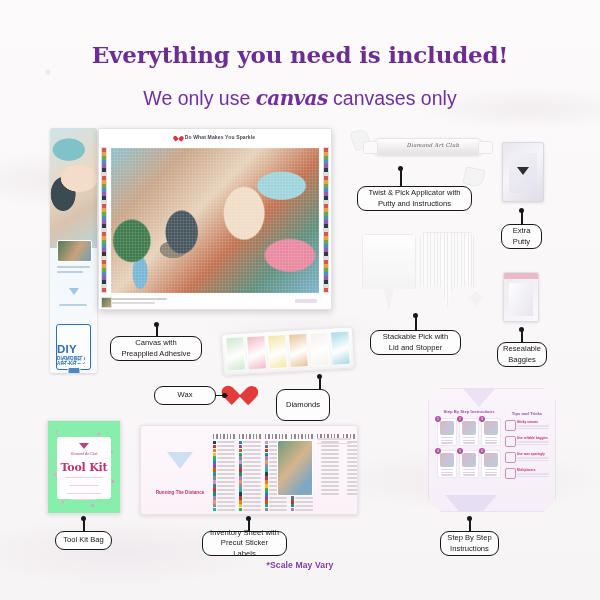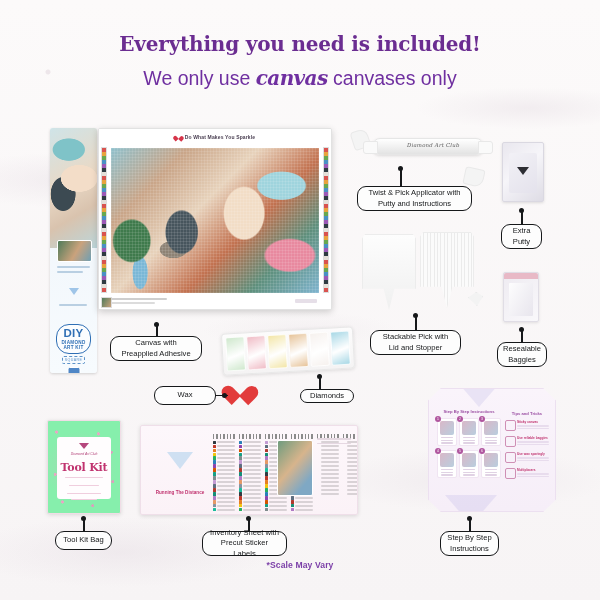--- a/index.html
+++ b/index.html
@@ -16,22 +16,22 @@
       radial-gradient(ellipse 180px 40px at 12% 30%, rgba(232,224,230,.5), transparent 70%),
       radial-gradient(ellipse 160px 30px at 88% 18%, rgba(230,222,228,.45), transparent 70%),
       radial-gradient(ellipse 220px 50px at 20% 92%, rgba(231,223,229,.5), transparent 70%),
       radial-gradient(ellipse 200px 44px at 78% 80%, rgba(229,221,227,.4), transparent 70%),
       radial-gradient(ellipse 140px 26px at 50% 55%, rgba(234,228,232,.35), transparent 70%),
       linear-gradient(#fcfafa,#f7f4f5);
     pointer-events:none;
   }
   .hdr{position:absolute;left:0;right:0;top:24px;text-align:center;}
   .hdr h1{
-    margin:8px;font-family:"DejaVu Serif", serif;font-weight:bold;
-    font-size:20px;letter-spacing:-.2px;color:#6B2D91;
+    margin:17px;font-family:"DejaVu Serif", serif;font-weight:bold;
+    font-size:23px;letter-spacing:-.2px;color:#6B2D91;
   }
   .sub{
     margin-top:9px;font-size:19.5px;color:#6F2FA0;line-height:1.32;
     font-family:"Liberation Sans", sans-serif;
   }
   .sub .prem{
     font-family:"DejaVu Serif", serif;font-style:italic;font-weight:bold;
     font-size:20px;letter-spacing:-.6px;
   }
 
@@ -71,22 +71,22 @@
   .diybox .tline{
     position:absolute;left:7px;width:33px;height:1.6px;background:#b9cfe2;border-radius:2px;
   }
   .diybox .dia{
     position:absolute;left:50%;transform:translateX(-50%);top:160px;
     width:0;height:0;border-left:5px solid transparent;border-right:5px solid transparent;
     border-top:7px solid #9fc5e8;
   }
   .diybox .diy{
     position:absolute;left:6px;right:6px;top:196px;
-    border:1.4px solid #2f6fb5;border-radius:13px;padding:2px 0 3px;
-    text-align:center;color:#2f6fb5;background:rgba(255,255,255,.6);
+    border:1.4px solid #2f6fb5;border-radius:3px;padding:18px 0 3px;
+    text-align:left;color:#2f6fb5;background:rgba(255,255,255,.6);
   }
   .diybox .diy b{display:block;font-size:11.5px;font-weight:bold;letter-spacing:.2px;}
   .diybox .diy i{display:block;font-style:normal;font-size:4.6px;font-weight:bold;letter-spacing:.3px;margin-top:.5px;}
   .diybox .sq{
     position:absolute;left:12px;right:12px;top:228px;height:6px;
     border:1px dashed #5d93c9;border-radius:2px;color:#5d93c9;
     font-size:3.6px;text-align:center;line-height:6px;letter-spacing:.4px;
   }
   .diybox .minithumb{
     position:absolute;left:50%;transform:translateX(-50%);top:239px;
@@ -921,21 +921,21 @@
 </div>
 
 <div class="chip" style="left:154px;top:386px;width:62px;height:19px">
   <span>Wax</span>
 </div>
 <div class="lead h" style="left:216px;top:394.5px;width:12px;height:1.6px"></div>
 <div class="dot" style="left:222px;top:392.5px"></div>
 
 <div class="dot" style="left:317px;top:374px"></div>
 <div class="lead" style="left:319px;top:376px;height:13px"></div>
-<div class="chip" style="left:300px;top:389px;width:54px;height:14px">
+<div class="chip" style="left:276px;top:389px;width:54px;height:32px">
   <span>Diamonds</span>
 </div>
 
 <div class="dot" style="left:81px;top:516px"></div>
 <div class="lead" style="left:83px;top:518px;height:13px"></div>
 <div class="chip" style="left:55px;top:531px;width:57px;height:19px">
   <span>Tool Kit Bag</span>
 </div>
 
 <div class="dot" style="left:246px;top:516px"></div>

